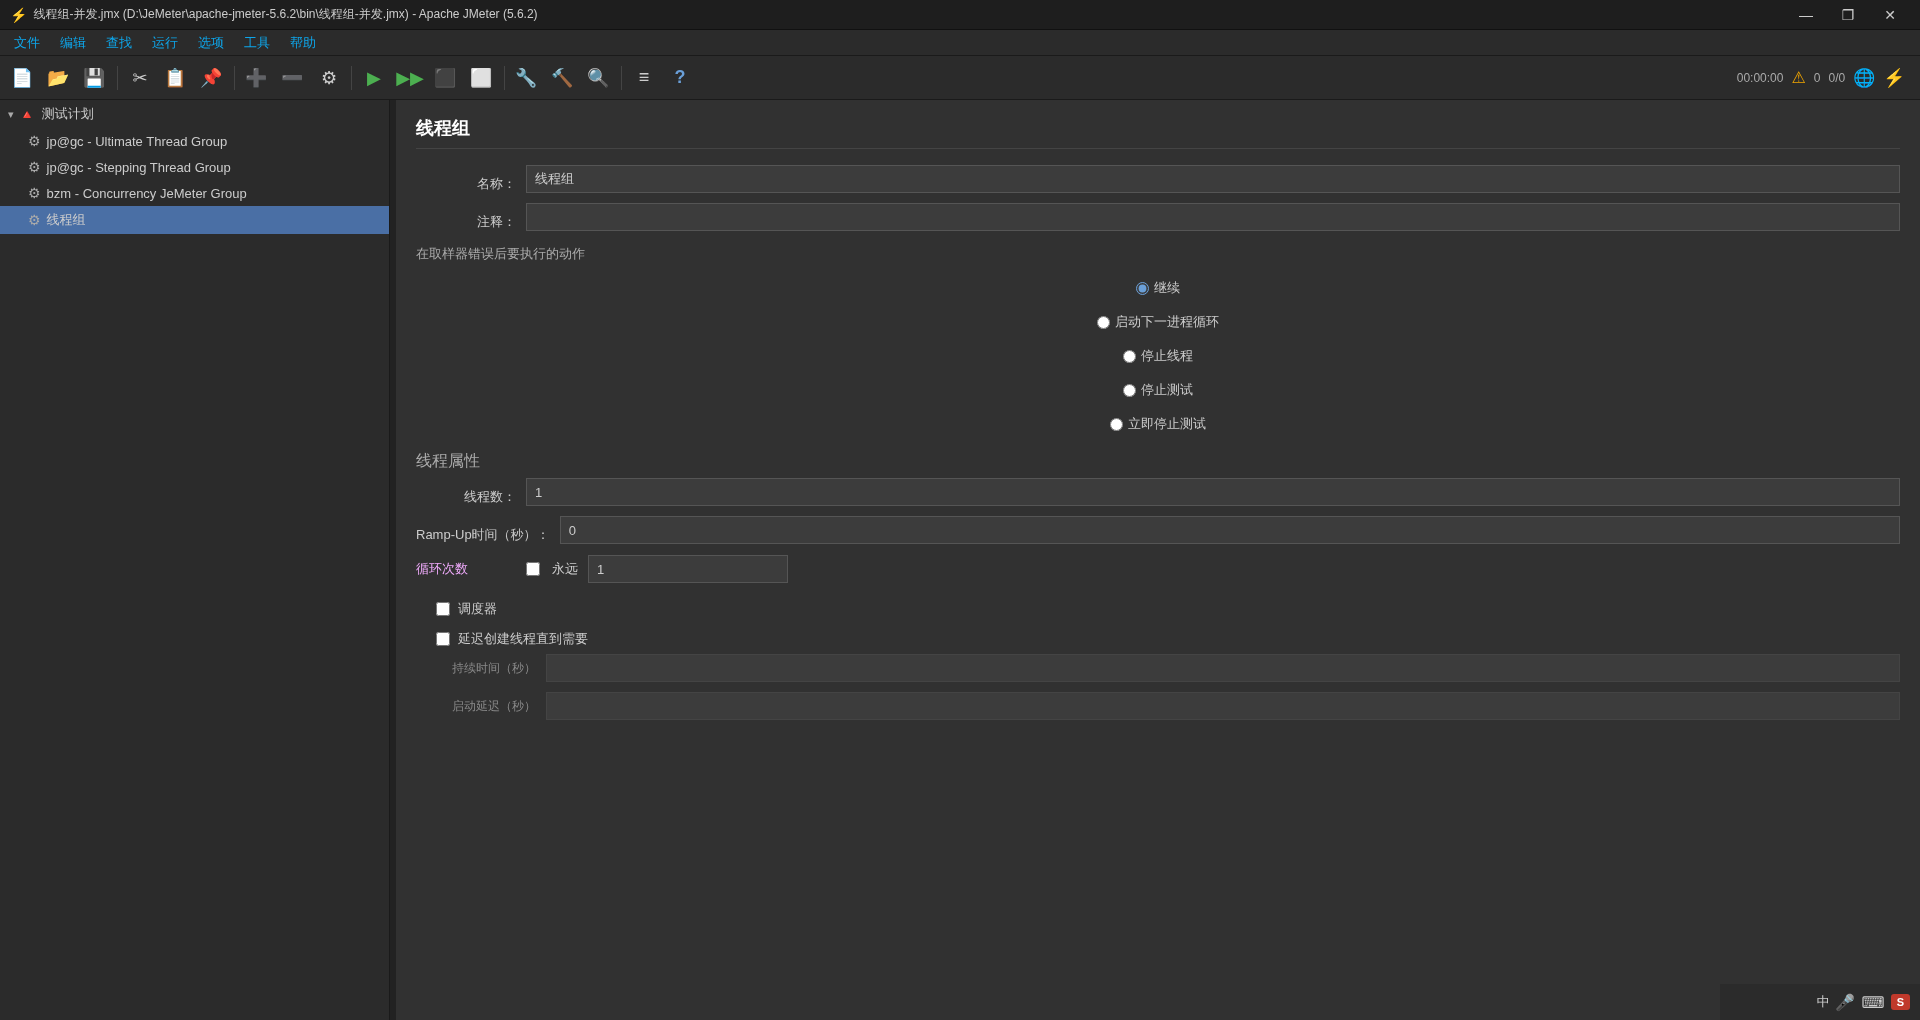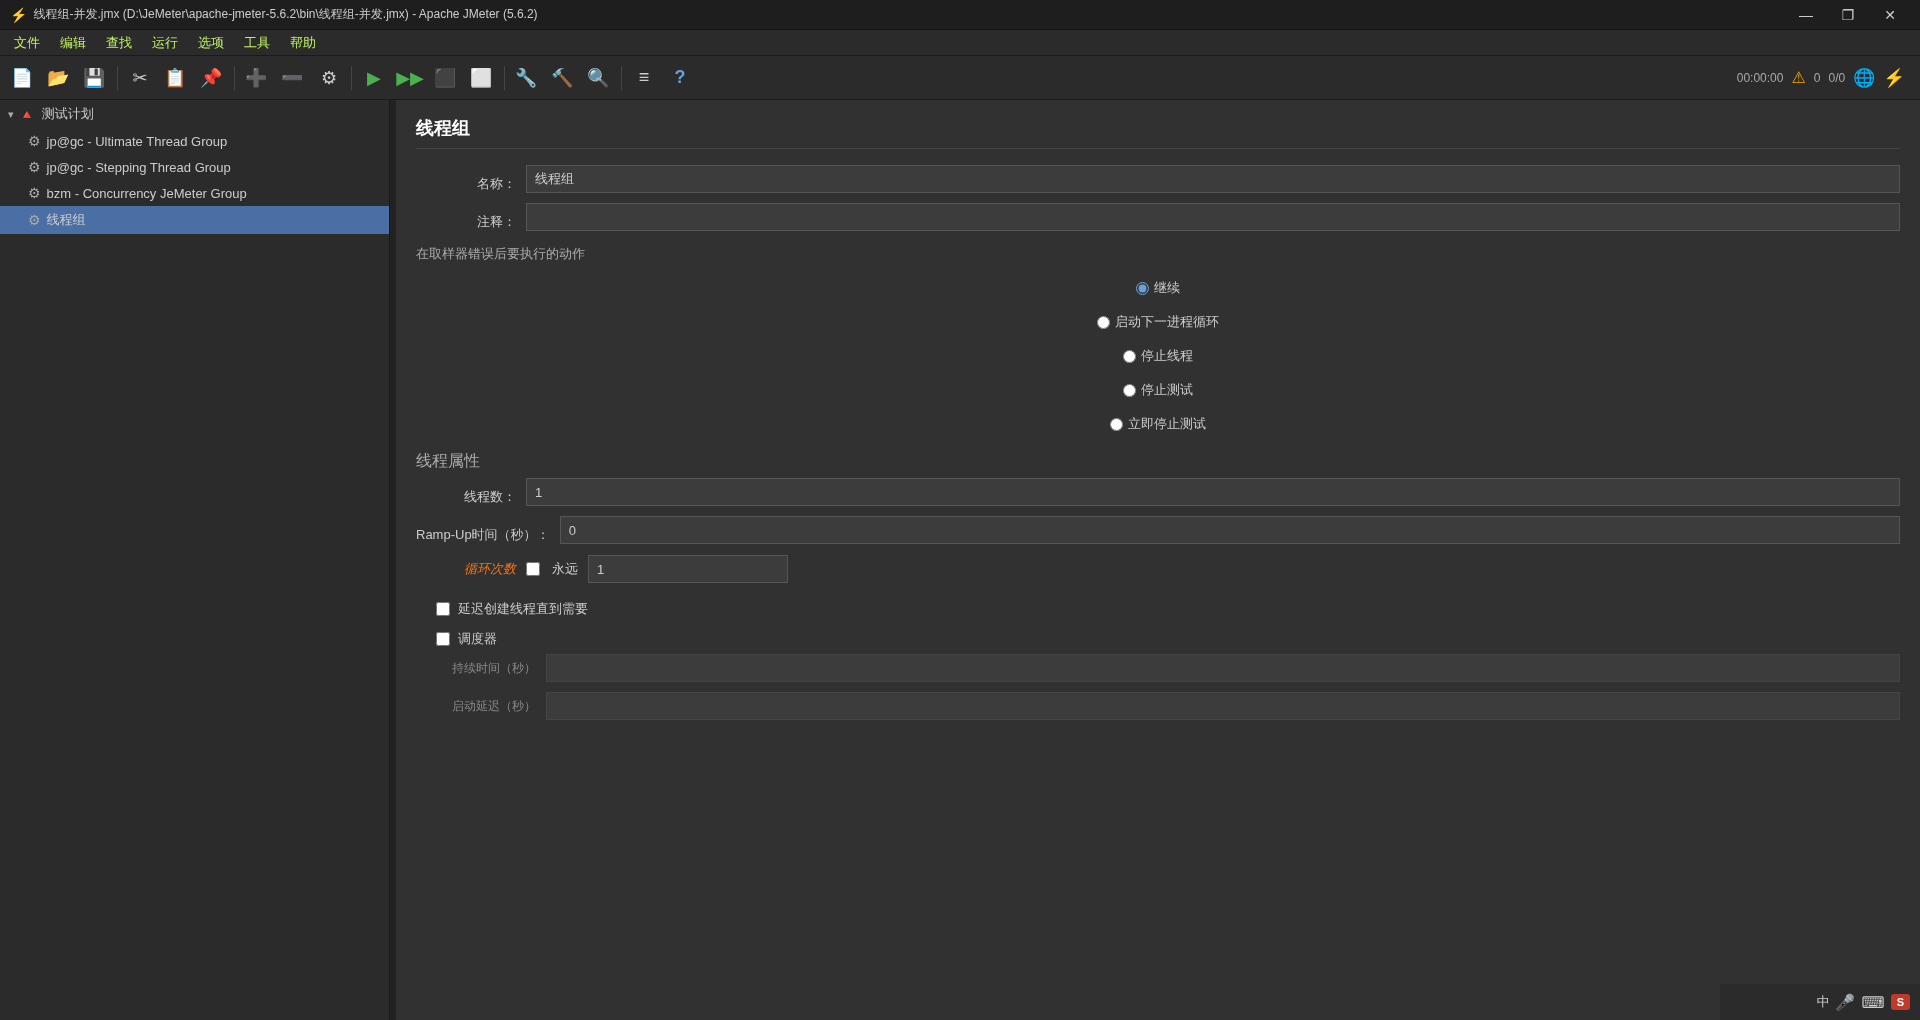--- a/index.html
+++ b/index.html
@@ -58,21 +58,21 @@
       height: 26px;
       display: flex;
       align-items: center;
       padding: 0 4px;
       border-bottom: 1px solid #1a1a1a;
     }
     .menu-item {
       padding: 3px 10px;
       cursor: pointer;
       font-size: 13px;
-      color: #bef264;
+      color: #0ea5e9;
       border-radius: 3px;
     }
 
     
     .toolbar {
       background: #2b2b2b;
       height: 44px;
       display: flex;
       align-items: center;
       padding: 0 6px;
@@ -214,21 +214,21 @@
       margin-bottom: 6px;
     }
 
     
     .loop-row {
       display: flex;
       align-items: center;
       gap: 10px;
       margin-bottom: 10px;
     }
-    .loop-label { min-width: 100px; text-align: right; color: #f97316; font-style: italic; }
+    .loop-label { min-width: 100px; text-align: left; color: #f0abfc; }
     .forever-label { color: #cccccc; margin-left: 4px; }
     .loop-input {
       background: #3c3c3c;
       border: 1px solid #555;
       color: #cccccc;
       padding: 4px 8px;
       font-size: 13px;
       font-family: inherit;
       height: 28px;
       width: 200px;
@@ -453,26 +453,26 @@
       <label class="checkbox-item">
         <input type="checkbox" style="">
         <span class="forever-label">永远</span>
       </label>
       <input class="loop-input" type="text" value="1" style="">
     </div>
 
 
     <label class="checkbox-item" style="padding-left: 20px;">
       <input type="checkbox" style="">
-      <span class="checkbox-label">延迟创建线程直到需要</span>
+      <span class="checkbox-label">调度器</span>
     </label>
 
     <label class="checkbox-item" style="padding-left: 20px;">
       <input type="checkbox" style="">
-      <span class="checkbox-label">调度器</span>
+      <span class="checkbox-label">延迟创建线程直到需要</span>
     </label>
 
     <div class="duration-row">
       <label class="duration-label">持续时间（秒）</label>
       <input class="duration-input" type="text" value="" style="">
     </div>
 
     <div class="duration-row">
       <label class="duration-label">启动延迟（秒）</label>
       <input class="duration-input" type="text" value="" style="">

